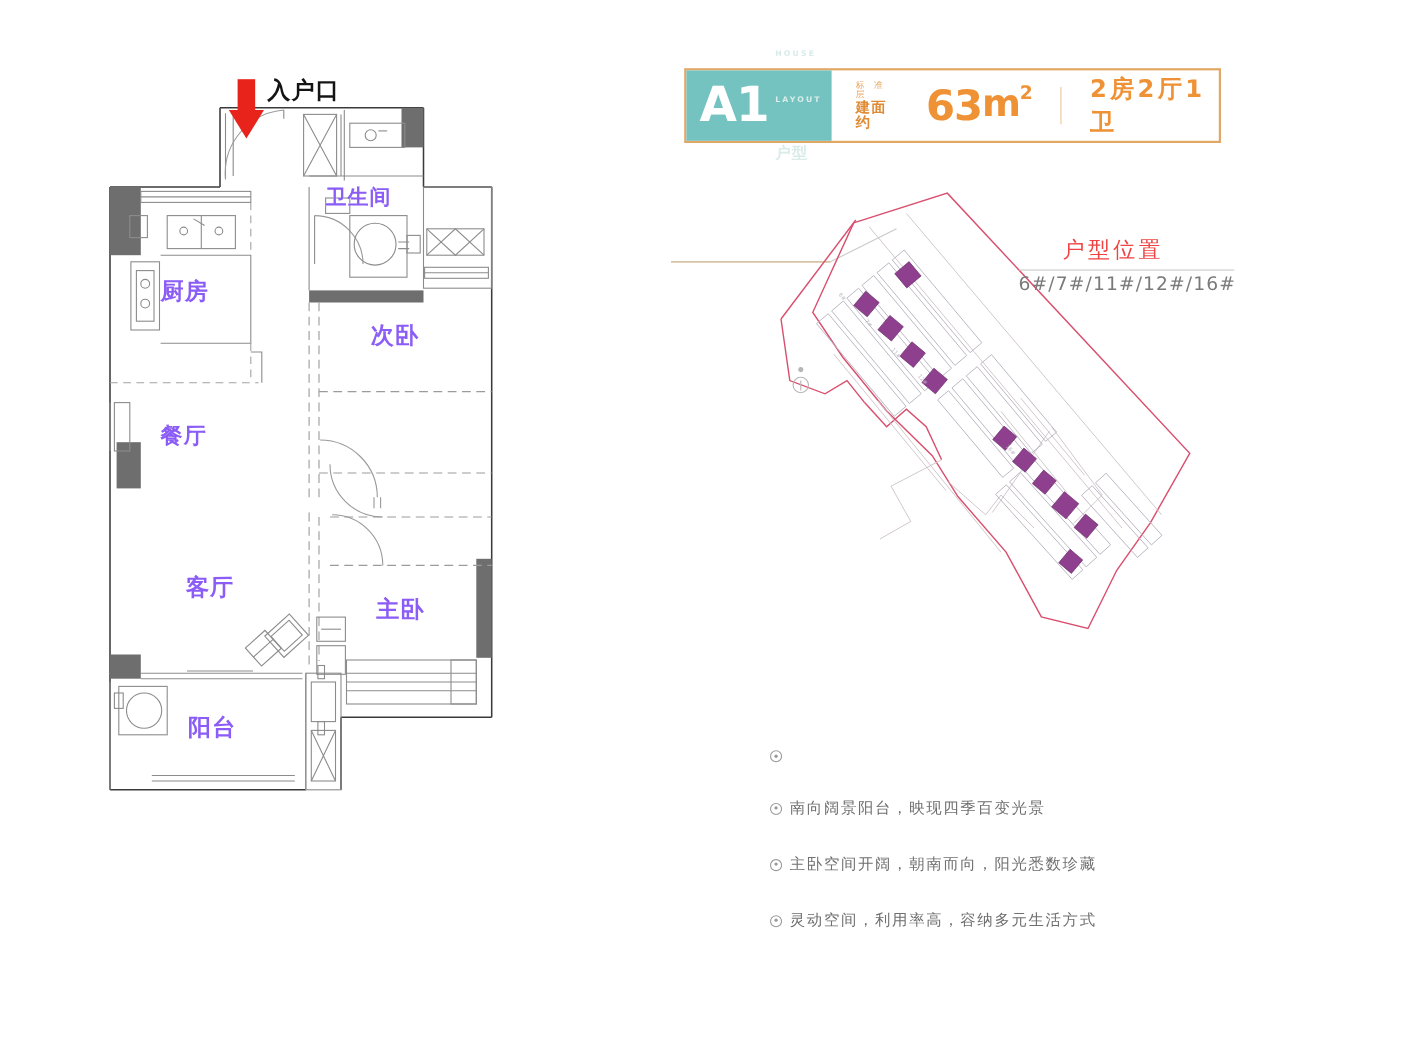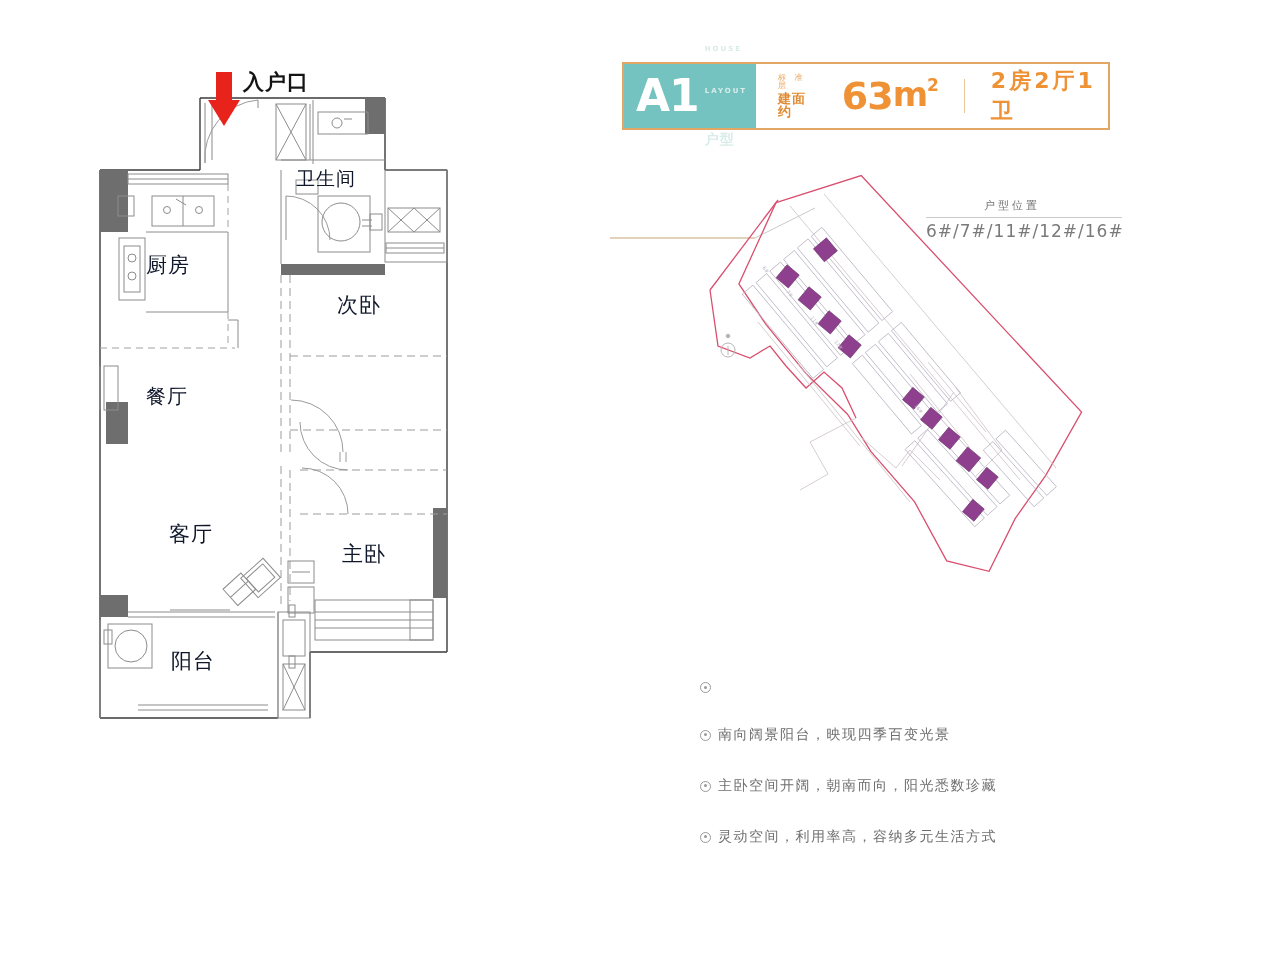--- a/index.html
+++ b/index.html
@@ -28,22 +28,22 @@
     position: absolute;
     left: 243px; top: 68px;
     font-size: 21px;
     font-weight: bold;
     color: #141414;
     letter-spacing: 1px;
     white-space: nowrap;
   }
   .room-label {
     position: absolute;
-    color: #0f172a;
-    font-weight: normal;
+    color: #8b5cf6;
+    font-weight: bold;
     white-space: nowrap;
     letter-spacing: 1px;
     text-shadow: 0 0 1px rgba(255,255,255,.9);
   }
   #label-weishengjian { left: 296px; top: 166px; font-size: 19px; }
   #label-chufang     { left: 146px; top: 251px; font-size: 21px; }
   #label-ciwo        { left: 337px; top: 291px; font-size: 21px; }
   #label-canting     { left: 146px; top: 383px; font-size: 20px; }
   #label-keting      { left: 169px; top: 520px; font-size: 21px; }
   #label-zhuwo       { left: 342px; top: 540px; font-size: 21px; }
@@ -159,24 +159,25 @@
     left: 10px; top: 150px;
     width: 520px; height: 440px;
   }
   #sitemap-title-group {
     position: absolute;
     left: 292px; top: 48px;
     text-align: center;
     width: 220px;
   }
   #sitemap-title {
-    font-size: 11px;
-    color: #737373;
+    font-size: 20px;
+    color: #ef4444;
     letter-spacing: 3px;
     font-weight: normal;
+    margin-top: 16px;
   }
   #sitemap-rule {
     height: 1px;
     background: #c9c9c9;
     margin: 4px 0 3px 0;
     width: 196px;
     margin-left: auto;
   }
   #sitemap-buildings {
     font-size: 17px;

